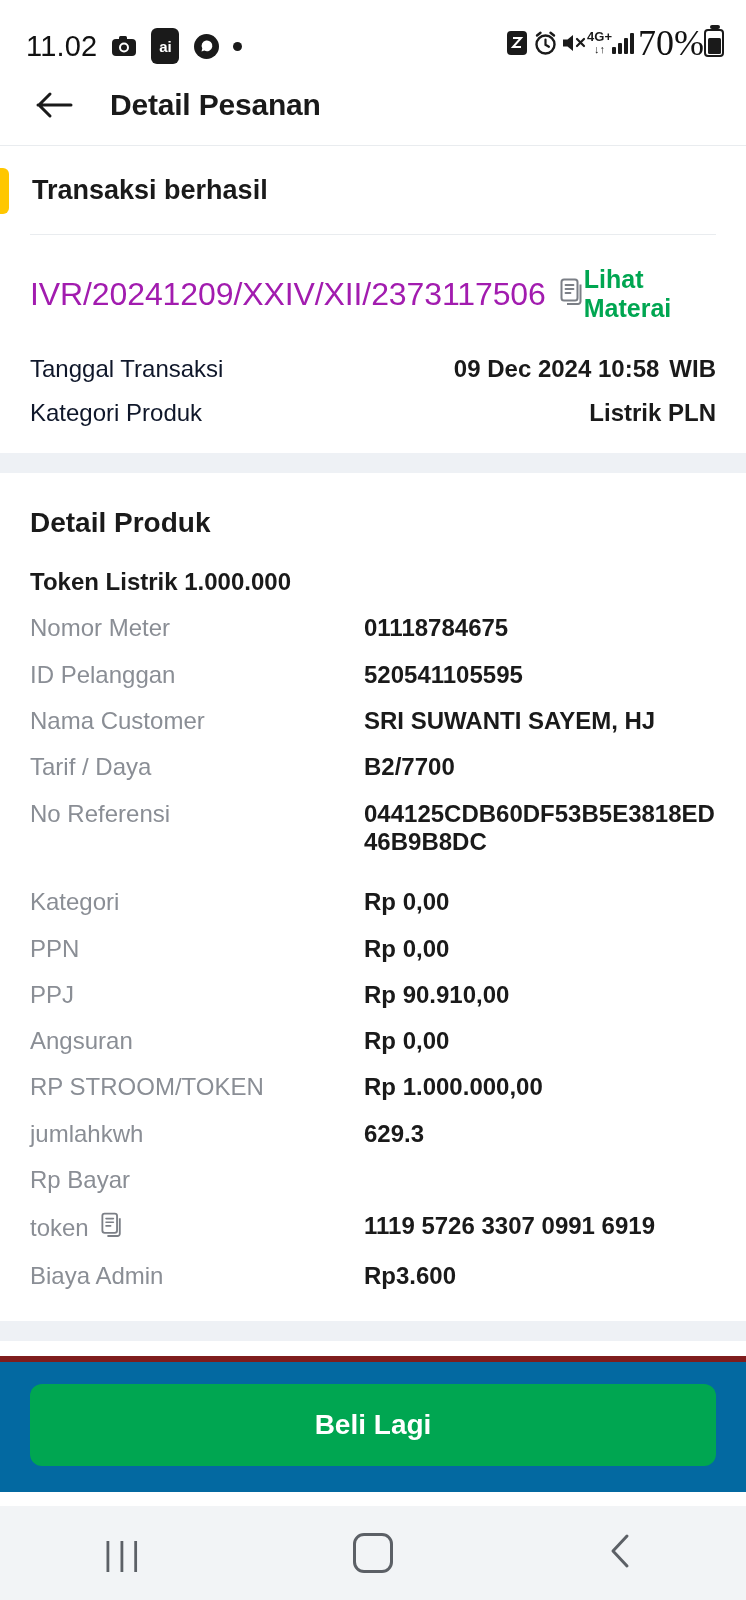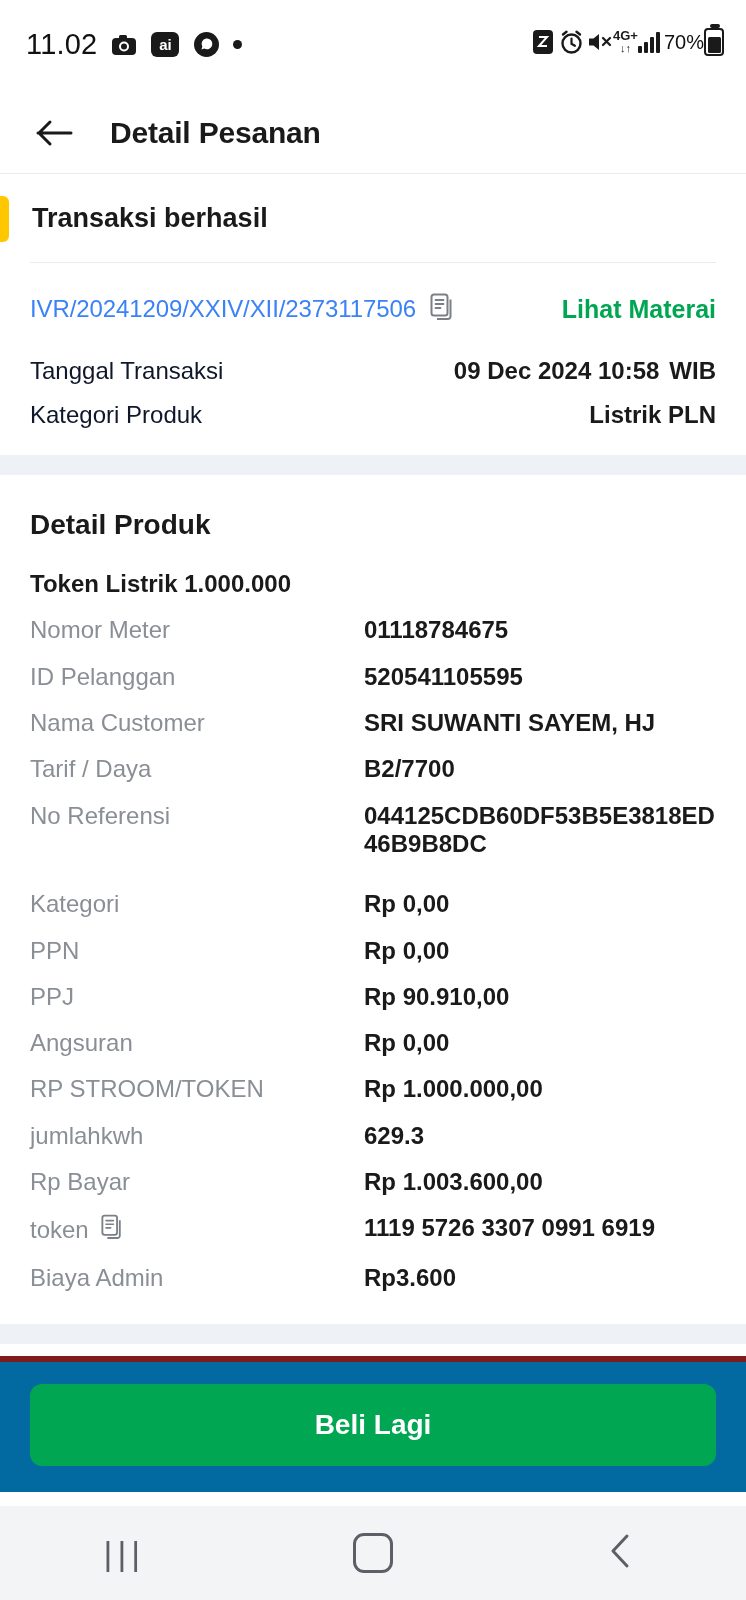--- a/index.html
+++ b/index.html
@@ -9,39 +9,38 @@
     background: #ffffff;
     font-family: "Liberation Sans", sans-serif;
     -webkit-font-smoothing: antialiased;
   }
   body { position: relative; overflow: hidden; }
 
   
   .statusbar {
     height: 64px;
     display: flex;
-    align-items: flex-start;
+    align-items: flex-end;
     justify-content: space-between;
     padding: 0 22px 0 26px;
     background: #ffffff;
-    margin-top: 28px;
   }
   .status-left {
     display: flex;
     align-items: center;
     gap: 13px;
   }
   .status-clock {
     font-size: 29px;
     font-weight: 500;
     color: #111;
     letter-spacing: 0.2px;
   }
   .status-icon {
-    width: 28px; height: 25px;
+    width: 28px; height: 36px;
     display: inline-flex;
     align-items: center;
     justify-content: center;
     color: #1a1a1a;
   }
   .status-icon.boxed {
     background: #1a1a1a;
     color: #fff;
     border-radius: 6px;
     font-size: 15px;
@@ -51,24 +50,25 @@
     width: 9px; height: 9px;
     border-radius: 50%;
     background: #1a1a1a;
     display: inline-block;
   }
   .status-right {
     display: flex;
     align-items: center;
   }
   .battery-text {
-    font-size: 20px;
+    font-size: 36px;
     font-weight: 500;
     color: #111;
     margin-left: 4px;
+    font-family: Liberation Serif, serif;
   }
   .net-label {
     font-size: 13px;
     line-height: 1.05;
     text-align: center;
     color: #1a1a1a;
     font-weight: 700;
   }
   .net-label small { font-size: 11px; display:block; font-weight:400;}
   .sig-bars {
@@ -160,22 +160,22 @@
     align-items: center;
     justify-content: space-between;
     padding: 30px 30px 24px 30px;
   }
   .invoice-left {
     display: flex;
     align-items: center;
     gap: 14px;
   }
   .invoice-id {
-    font-size: 24px;
-    color: #3b82f6;
+    font-size: 32px;
+    color: #a21caf;
     letter-spacing: -0.1px;
   }
   .copy-icon { cursor: pointer; }
   .link-green {
     font-size: 25px;
     font-weight: 700;
     color: #00a651;
     cursor: pointer;
   }
 
@@ -444,21 +444,20 @@
     <div class="detail-row">
       <div class="detail-key">RP STROOM/TOKEN</div>
       <div class="detail-val">Rp 1.000.000,00</div>
     </div>
     <div class="detail-row">
       <div class="detail-key">jumlahkwh</div>
       <div class="detail-val">629.3</div>
     </div>
     <div class="detail-row">
       <div class="detail-key">Rp Bayar</div>
-      <div class="detail-val">Rp 1.003.600,00</div>
     </div>
     <div class="detail-row">
       <div class="detail-key">
         <span>token</span>
         <span class="copy-icon">
           <svg width="22" height="26" viewBox="0 0 24 28">
               <rect x="1.5" y="1.5" width="16" height="21" rx="2.5" fill="none" stroke="#7b7f86" stroke-width="2"></rect>
               <path d="M5.5 7h8M5.5 11h8M5.5 15h5" stroke="#7b7f86" stroke-width="1.8" stroke-linecap="round"></path>
               <path d="M20.5 6.5v17a2.5 2.5 0 01-2.5 2.5H7" fill="none" stroke="#7b7f86" stroke-width="2"></path>
             </svg>

